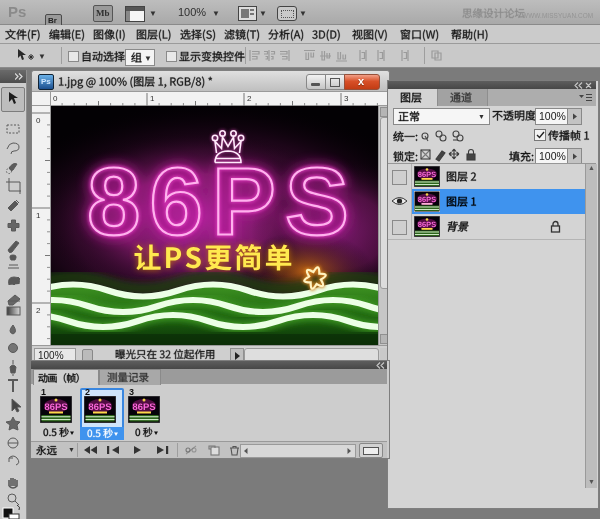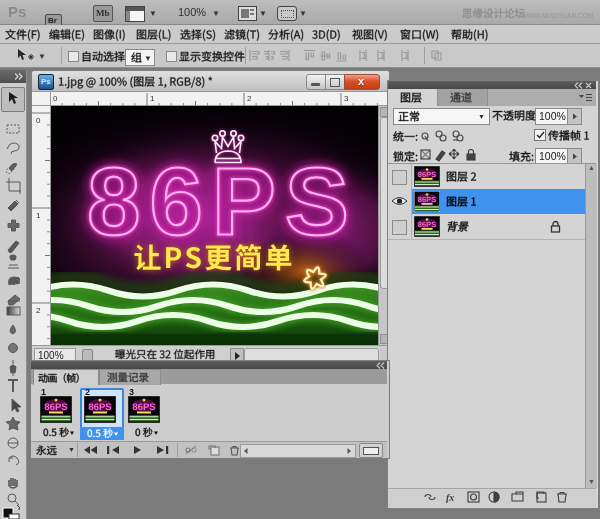--- a/index.html
+++ b/index.html
@@ -519,36 +519,20 @@
       <rect x="1.5" y="6" width="8" height="6" fill="none" stroke="#333" stroke-width="1.3"></rect>
       <path d="M3,6 v-2 a2.5,2.5 0 0 1 5,0 v2" fill="none" stroke="#333" stroke-width="1.3"></path>
     </svg>
   </div>
 
   <div class="abs" style="left:197px;top:83px;width:11px;height:324px;background:#bdbdbd;border-left:1px solid #9a9a9a;">
     <div class="tx" style="left:2px;top:0px;font-size:7px;color:#555;">▲</div>
     <div class="tx" style="left:2px;top:314px;font-size:7px;color:#555;">▼</div>
   </div>
 
-  <div class="abs" style="left:0;top:407px;width:208px;height:18px;background:#cfcfcf;border-top:1px solid #a5a5a5;">
-    <svg class="abs" style="left:36px;top:2px;" width="150" height="12" viewBox="0 0 150 12">
-      <g stroke="#3f3f3f" fill="none" stroke-width="1.1">
-        <path d="M1,6 a3,2.5 0 0 1 6,0 M5,6 a3,2.5 0 0 0 6,0"></path>
-        <text x="22" y="10" font-size="10" font-style="italic" font-weight="bold" fill="#3f3f3f" stroke="none" font-family="Liberation Serif">fx</text>
-        <rect x="44" y="1" width="11" height="10"></rect>
-          <circle cx="49.5" cy="6" r="3"></circle>
-        <circle cx="70" cy="6" r="5"></circle>
-          <path d="M70,1 a5,5 0 0 1 0,10 z" fill="#3f3f3f"></path>
-        <path d="M88,4 h4 v-2 h7 v2 M88,4 h11 v7 h-11 z" transform="translate(0,-1)"></path>
-        <rect x="113" y="2" width="9" height="9"></rect>
-          <path d="M113,5 h-2 v-6 h7 v2" transform="translate(2,2)"></path>
-        <path d="M134,3 h8 l-1,8 h-6 z M133,3 h10 M136,3 v-1.5 h4 v1.5"></path>
-      </g>
-    </svg>
-  </div>
 </div>
 
 <div class="abs" style="left:30px;top:360px;width:358px;height:97px;background:#cdcdcd;border:1px solid #7e7e7e;">
   <div class="abs" style="left:0;top:0;width:356px;height:8px;background:linear-gradient(#5e5e5e,#474747);">
     <svg class="abs" style="left:344px;top:1px;" width="10" height="7" viewBox="0 0 10 7">
         <path d="M5,0.5 L2,3.5 L5,6.5 M9,0.5 L6,3.5 L9,6.5" stroke="#c9c9c9" stroke-width="1.1" fill="none"></path>
       </svg>
   </div>
   <div class="abs" style="left:0;top:8px;width:356px;height:15px;background:#9b9b9b;">
     <div class="abs" style="left:2px;top:0;width:64px;height:15px;background:#cfcfcf;border:1px solid #8a8a8a;border-bottom:none;">

